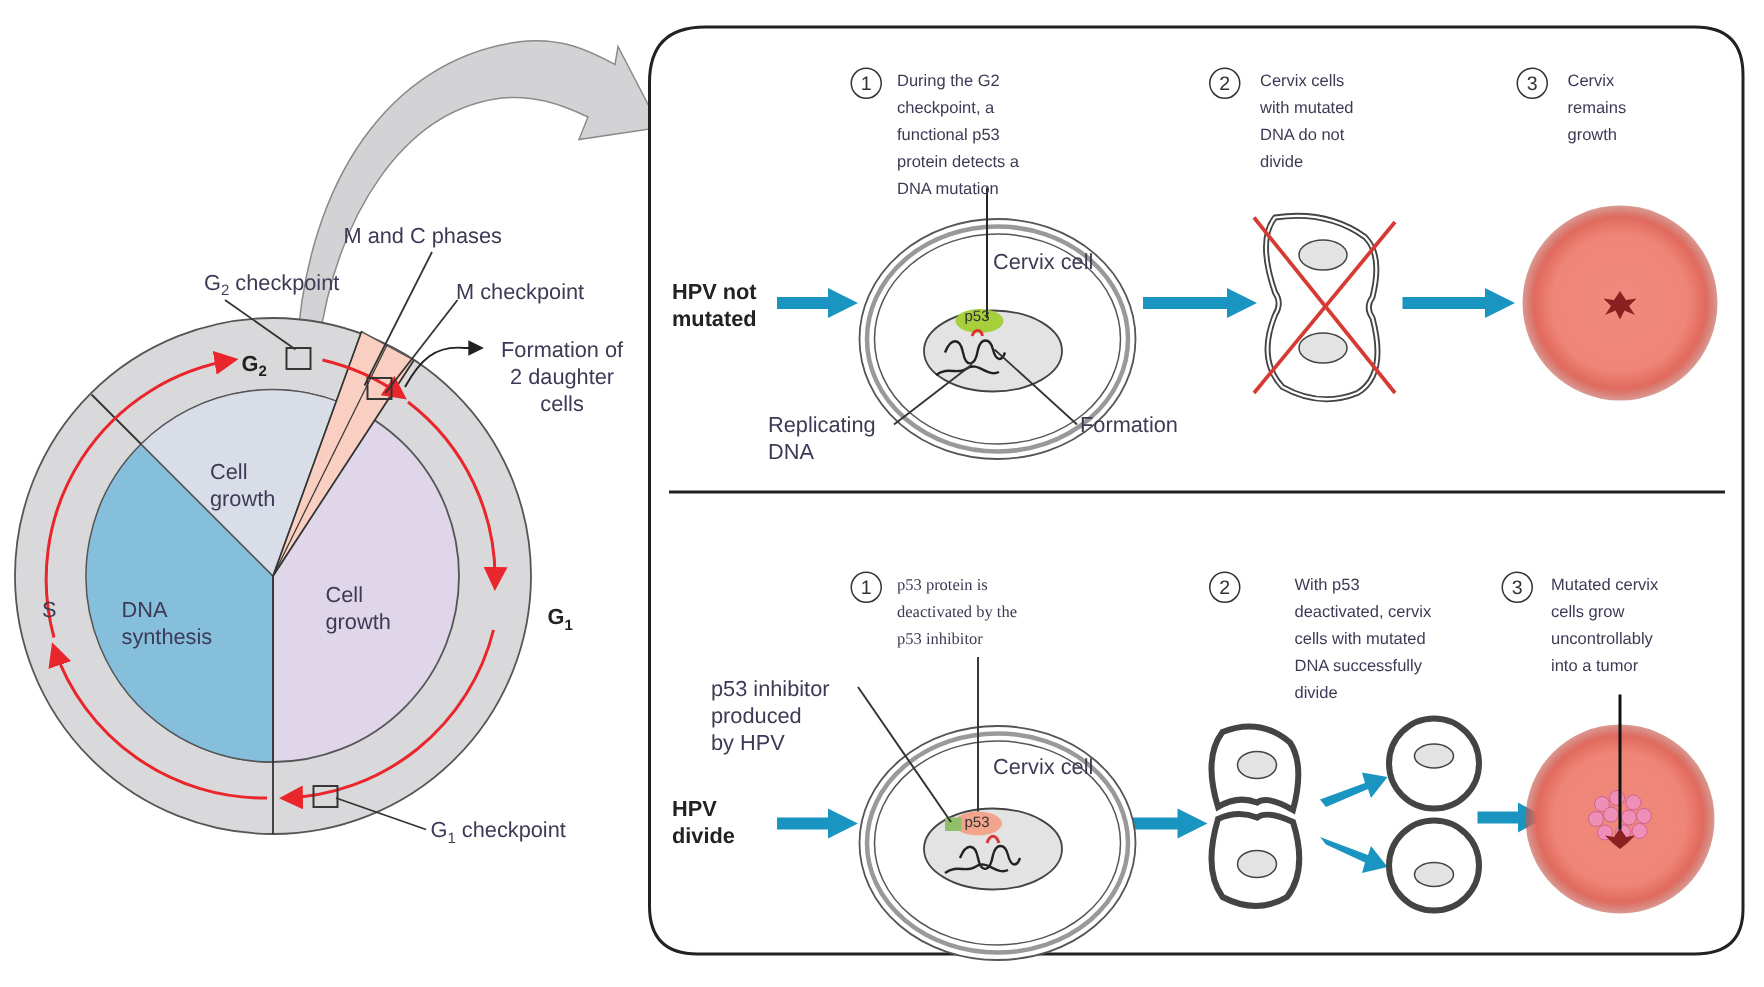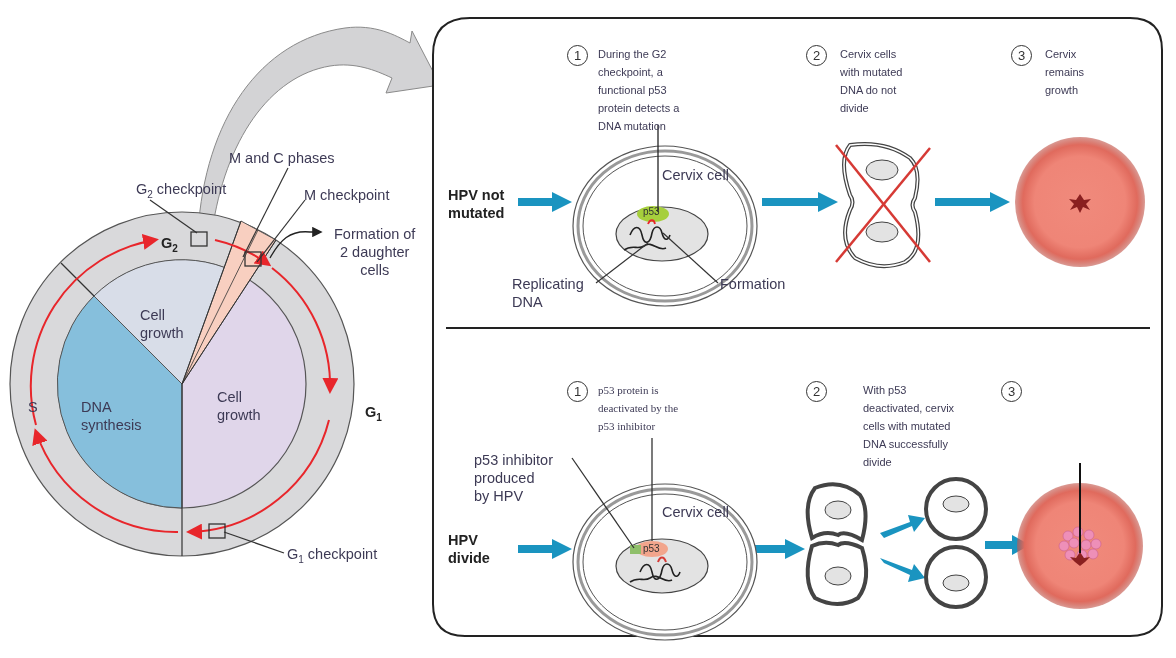--- a/index.html
+++ b/index.html
@@ -192,18 +192,22 @@
 <div class="step-text" style="left:598px;top:381px;font-family:Liberation Serif, serif;">p53 protein is
 deactivated by the
 p53 inhibitor</div>
 <div class="num" style="left:806px;top:381px;">2</div>
 <div class="step-text" style="left:840px;top:381px;margin-left:23px;">With p53
 deactivated, cervix
 cells with mutated
 DNA successfully
 divide</div>
 <div class="num" style="left:1001px;top:381px;">3</div>
+<div class="step-text" style="left:1034px;top:381px;">Mutated cervix
+cells grow
+uncontrollably
+into a tumor</div>
 <div class="lbl" style="left:474px;top:451px;">p53 inhibitor
 produced
 by HPV</div>
 <div class="lbl" style="left:662px;top:503px;">Cervix cell</div>
 <div class="lbl" style="left:643px;top:543px;font-size:10px;line-height:12px;color:#333;">p53</div>
 </div>
 
 </body></html>

